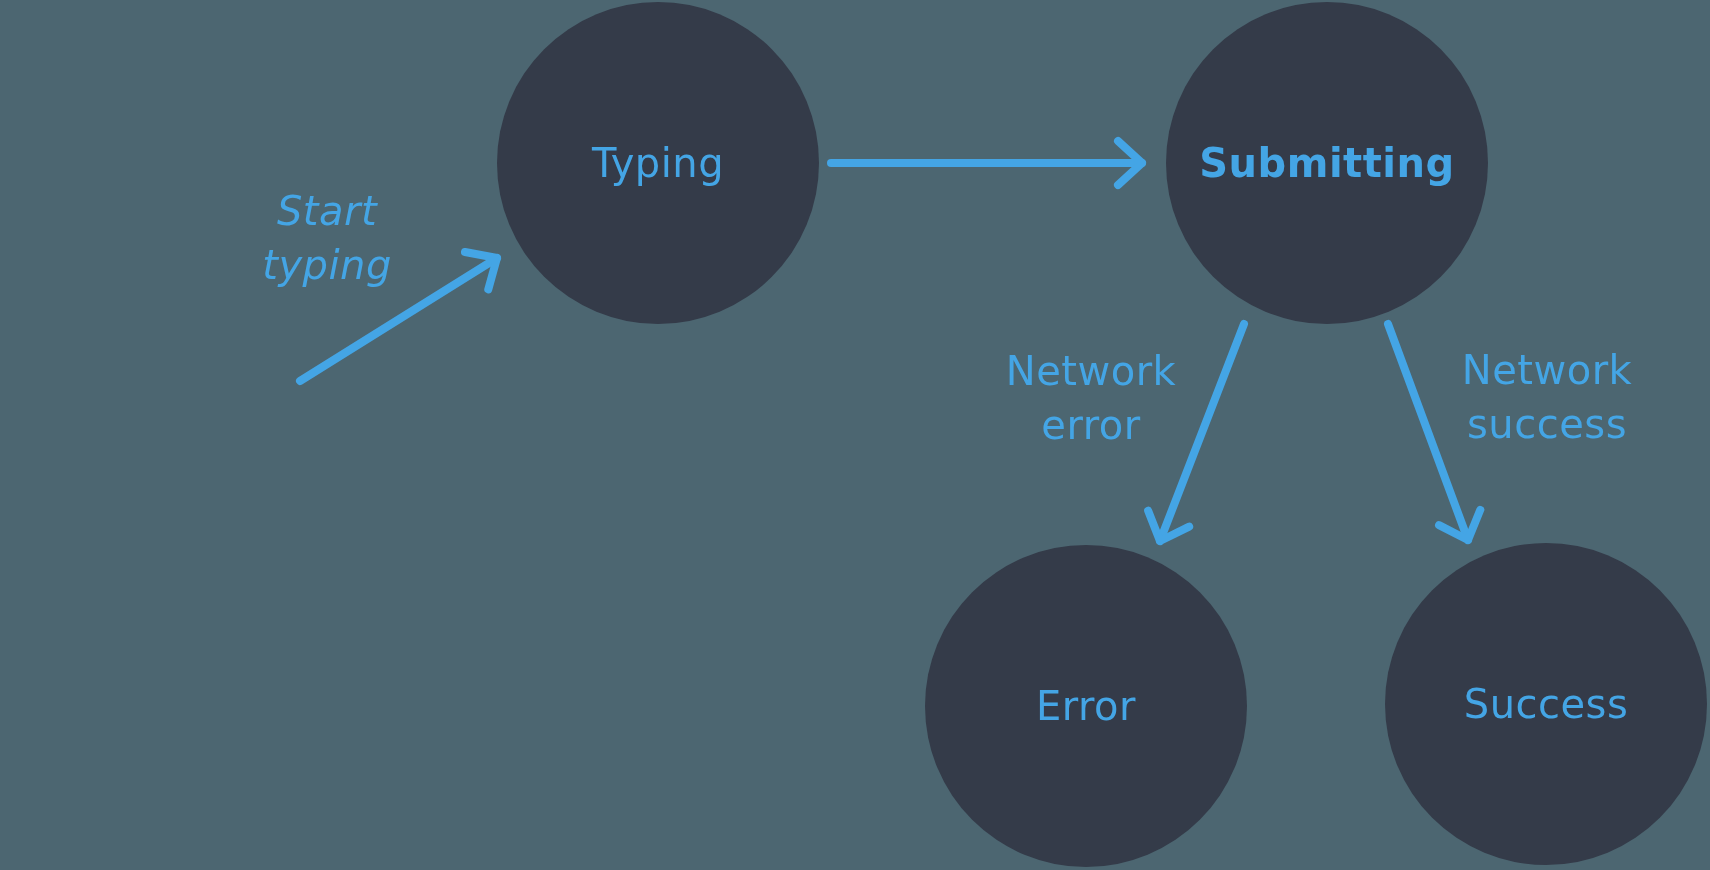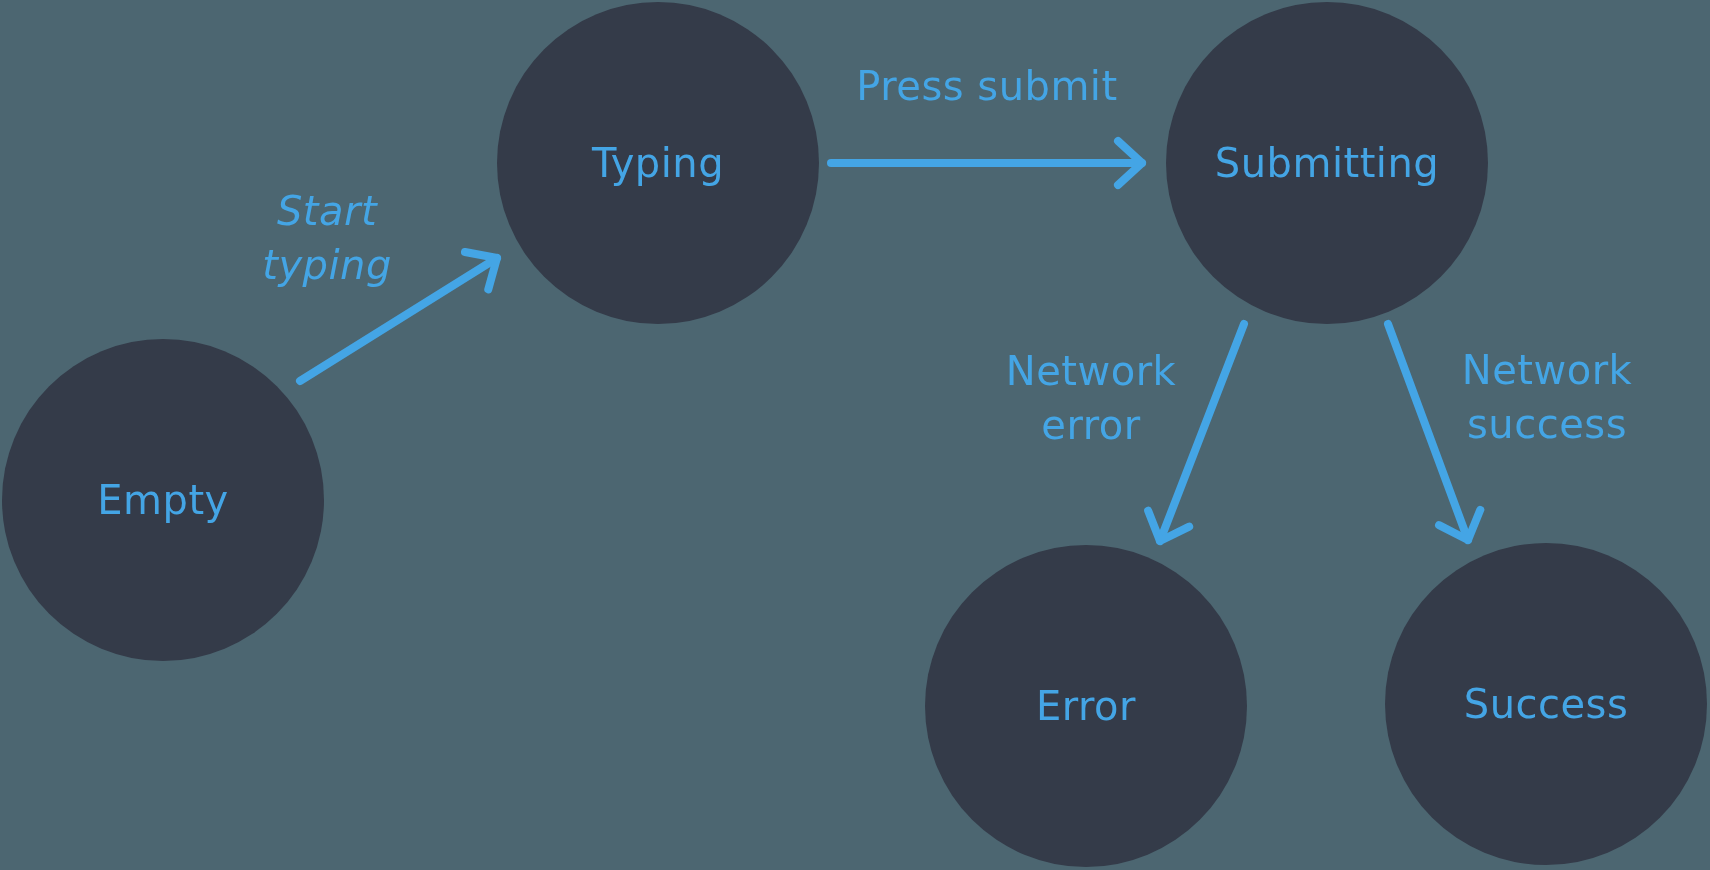--- a/index.html
+++ b/index.html
@@ -52,21 +52,21 @@
     justify-content: center;
   }
   .node-label {
     color: var(--accent);
     font-size: 40px;
     letter-spacing: 0.5px;
     white-space: nowrap;
   }
   .node--empty      { left: 2px;    top: 339px; }
   .node--typing     { left: 497px;  top: 2px;   }
-  .node--submitting { left: 1166px; top: 2px;   }
+  .node--submitting { left: 1166px; top: 2px; font-weight: bold;   }
   .node--error      { left: 925px;  top: 545px; }
   .node--success    { left: 1385px; top: 543px; }
   .edge-label {
     position: absolute;
     transform: translate(-50%, -50%);
     color: var(--accent);
     font-size: 40px;
     line-height: 54px;
     letter-spacing: 0.5px;
     text-align: center;
@@ -87,44 +87,40 @@
       <marker id="arrowhead" markerUnits="userSpaceOnUse" markerWidth="60" markerHeight="60" refX="32" refY="30" orient="auto">
         <path class="arrowhead-path" d="M8,8 L32,30 L8,52"></path>
       </marker>
     </defs>
     <line class="edge-line" x1="300" y1="381" x2="497" y2="258" marker-end="url(#arrowhead)"></line>
     <line class="edge-line" x1="831" y1="163" x2="1142" y2="163" marker-end="url(#arrowhead)"></line>
     <line class="edge-line" x1="1244" y1="324" x2="1160" y2="541" marker-end="url(#arrowhead)"></line>
     <line class="edge-line" x1="1388" y1="324" x2="1468" y2="540" marker-end="url(#arrowhead)"></line>
   </svg>
 
-  <div class="node node--empty">
-    <span class="node-label">Empty</span>
-  </div>
 
   <div class="node node--typing">
     <span class="node-label">Typing</span>
   </div>
 
   <div class="node node--submitting">
     <span class="node-label">Submitting</span>
   </div>
 
   <div class="node node--error">
     <span class="node-label">Error</span>
   </div>
 
   <div class="node node--success">
     <span class="node-label">Success</span>
   </div>
 
   <div class="edge-label edge-label--start-typing">Start
 typing</div>
 
-  <div class="edge-label edge-label--press-submit">Press submit</div>
 
   <div class="edge-label edge-label--network-error">Network
 error</div>
 
   <div class="edge-label edge-label--network-success">Network
 success</div>
 
 </div>
 
 </body></html>

